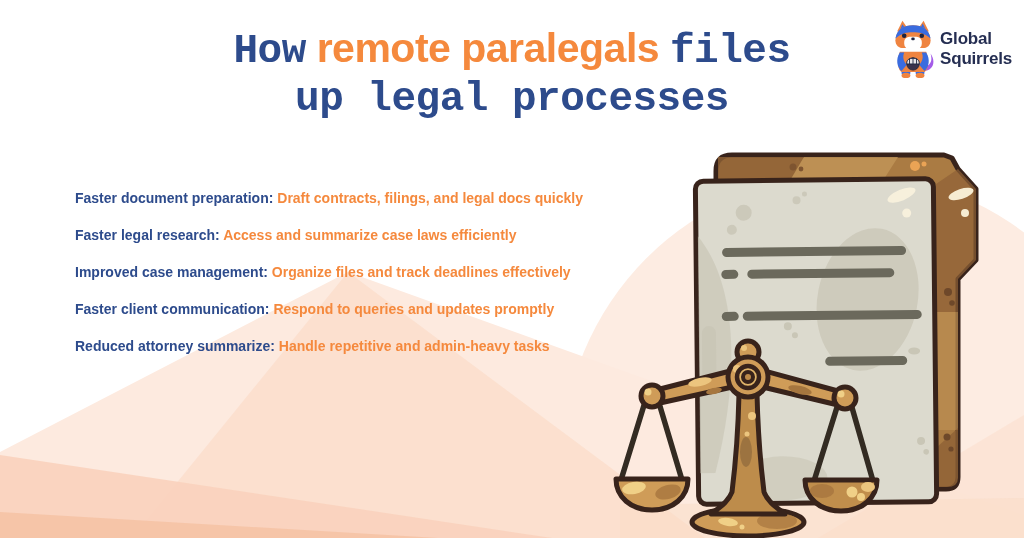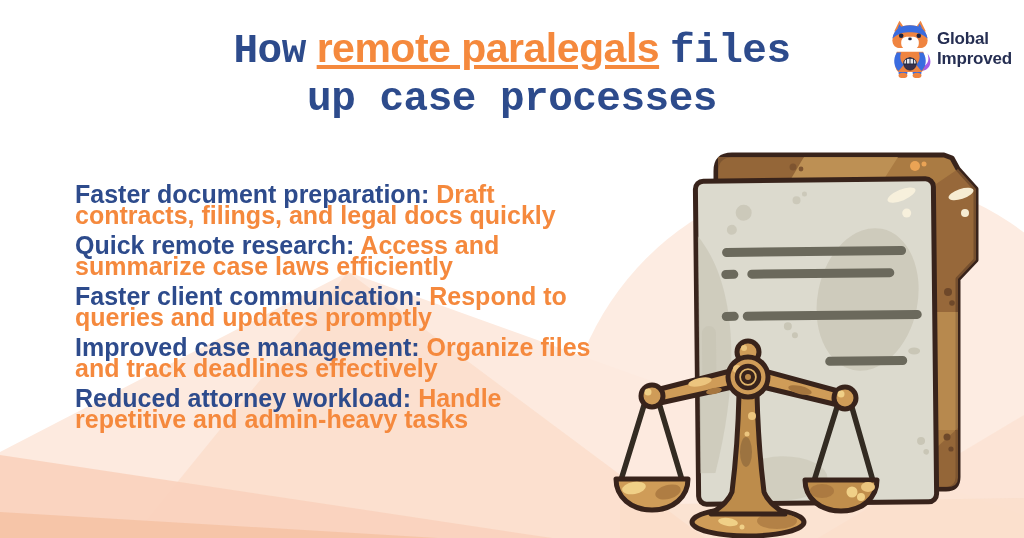--- a/index.html
+++ b/index.html
@@ -6,29 +6,29 @@
   .canvas{
     position:relative;width:1024px;height:538px;overflow:hidden;background:#ffffff;
     font-family:"Liberation Sans", sans-serif;
   }
   .bg{position:absolute;top:0;left:0;width:1024px;height:538px;}
   .title{
     position:absolute;top:24px;left:0;right:0;margin:0;text-align:center;
     font-size:41px;line-height:48px;font-weight:bold;letter-spacing:-0.5px;
     color:var(--navy);
   }
-  .t-orange{color:var(--orange);text-decoration:underline;}
+  .t-orange{color:var(--orange);}
   .t-navy{color:var(--navy);font-family:Liberation Mono, monospace;}
   .logo{position:absolute;top:18px;right:12px;display:flex;align-items:center;gap:5px;}
   .logo-text{
     font-size:17px;line-height:20px;font-weight:bold;color:var(--logo-navy);
     letter-spacing:-0.2px;
   }
   .benefits{position:absolute;left:75px;top:184px;width:528px;}
-  .item{font-size:25px;line-height:21px;font-weight:bold;margin-bottom:9px;}
+  .item{font-size:14px;line-height:28px;font-weight:bold;margin-bottom:9px;}
   .lead{color:var(--navy);}
   .detail{color:var(--orange);}
 </style>
 </head>
 <body>
 
 <div class="canvas">
 
   <svg class="bg" viewBox="0 0 1024 538" aria-hidden="true">
 
@@ -129,21 +129,21 @@
       <ellipse cx="868" cy="487" rx="7" ry="5" fill="var(--gold-light)"></ellipse>
     </g>
   </svg>
 
   <h1 class="title">
     <div>
       <span class="t-navy">How</span>
       <span class="t-orange">remote paralegals</span>
       <span class="t-navy">files</span>
     </div>
-    <div class="t-navy">up case processes</div>
+    <div class="t-navy">up legal processes</div>
   </h1>
 
   <div class="logo">
     <svg width="44" height="62" viewBox="0 0 50 68" aria-hidden="true">
       <path d="M32,58 C45,62 53,51 45,39 C46,43 47,48 43,52 C39,56 34,55 30,52 Z" fill="var(--logo-purple)"></path>
       <path d="M7,14 L13,2 L20,12 Z" fill="var(--logo-orange)"></path>
       <path d="M30,12 L37,2 L43,14 Z" fill="var(--logo-orange)"></path>
       <path d="M10,13 L13,6 L17,12 Z" fill="var(--logo-blue)"></path>
       <path d="M33,11 L36,5 L40,13 Z" fill="var(--logo-blue)"></path>
       <path d="M5,24 C6,12 14,7 25,7 C36,7 44,12 45,24 C45,30 41,33 36,33 L14,33 C9,33 5,30 5,24 Z" fill="var(--logo-orange)"></path>
@@ -158,40 +158,40 @@
       <path d="M10,38 C5,46 7,55 12,59 L18,52 C14,48 13,43 15,38 Z" fill="var(--logo-blue)"></path>
       <path d="M40,38 C45,46 43,55 38,59 L32,52 C36,48 37,43 35,38 Z" fill="var(--logo-blue)"></path>
       <circle cx="25" cy="51" r="7" fill="#39324c" stroke="#1d2440"></circle>
       <path d="M18,49 C18,43 32,43 32,49 L32,51 L18,51 Z" fill="#e8e6ea" stroke="#1d2440"></path>
       <path d="M21,45 L21,51 M25,44 L25,51 M29,45 L29,51" stroke="#1d2440" stroke-width="1"></path>
       <ellipse cx="17" cy="64" rx="5" ry="3" fill="var(--logo-orange)"></ellipse>
       <ellipse cx="33" cy="64" rx="5" ry="3" fill="var(--logo-orange)"></ellipse>
     </svg>
     <div class="logo-text">
       <div>Global</div>
-      <div>Improved</div>
+      <div>Squirrels</div>
     </div>
   </div>
 
   <div class="benefits">
     <div class="item">
       <span class="lead">Faster document preparation:</span>
       <span class="detail">Draft contracts, filings, and legal docs quickly</span>
     </div>
     <div class="item">
-      <span class="lead">Quick remote research:</span>
+      <span class="lead">Faster legal research:</span>
       <span class="detail">Access and summarize case laws efficiently</span>
+    </div>
+    <div class="item">
+      <span class="lead">Improved case management:</span>
+      <span class="detail">Organize files and track deadlines effectively</span>
     </div>
     <div class="item">
       <span class="lead">Faster client communication:</span>
       <span class="detail">Respond to queries and updates promptly</span>
     </div>
     <div class="item">
-      <span class="lead">Improved case management:</span>
-      <span class="detail">Organize files and track deadlines effectively</span>
-    </div>
-    <div class="item">
-      <span class="lead">Reduced attorney workload:</span>
+      <span class="lead">Reduced attorney summarize:</span>
       <span class="detail">Handle repetitive and admin-heavy tasks</span>
     </div>
   </div>
 
 </div>
 
 </body></html>

